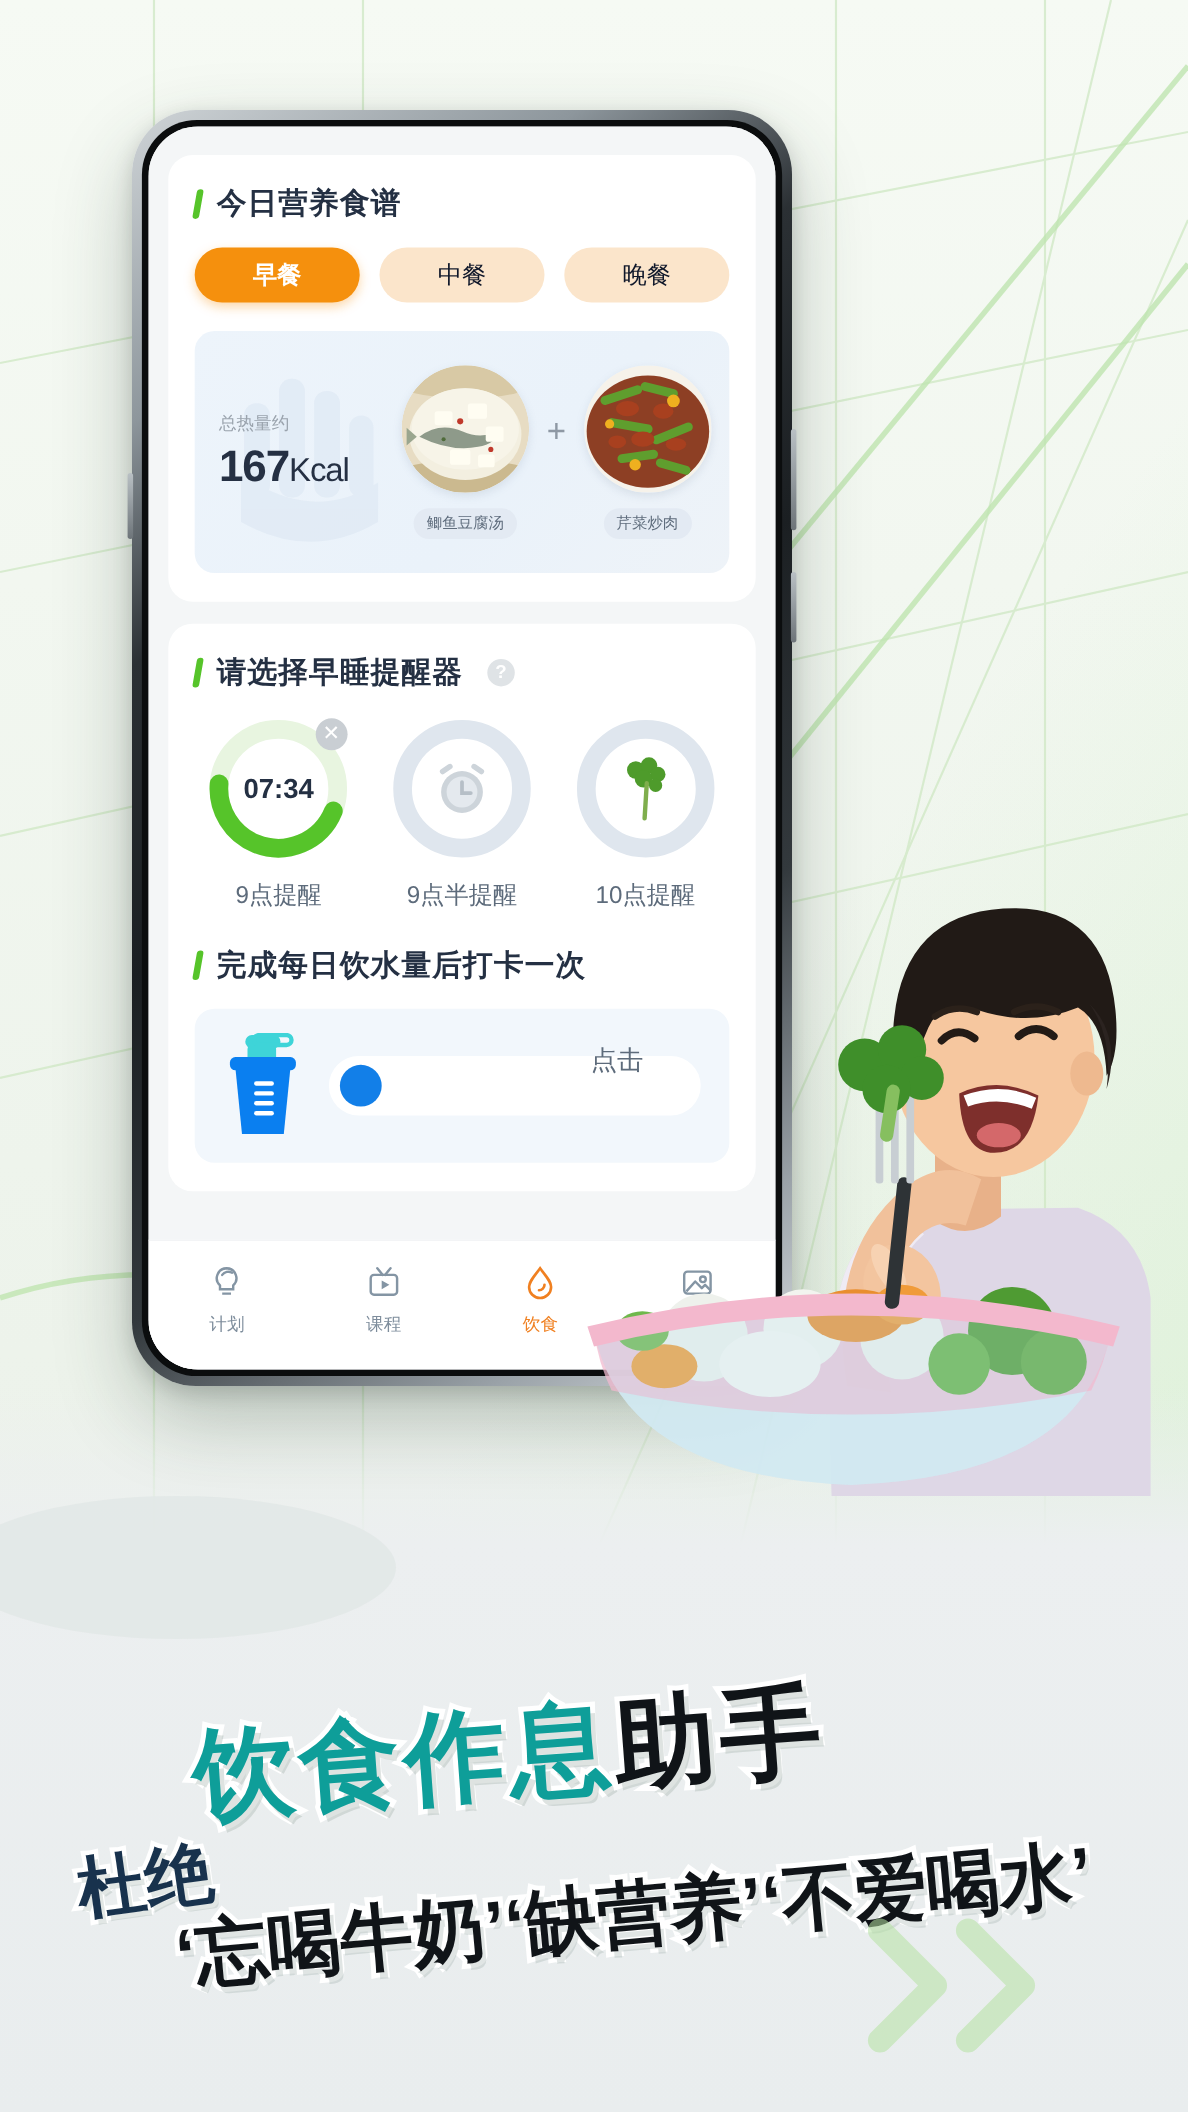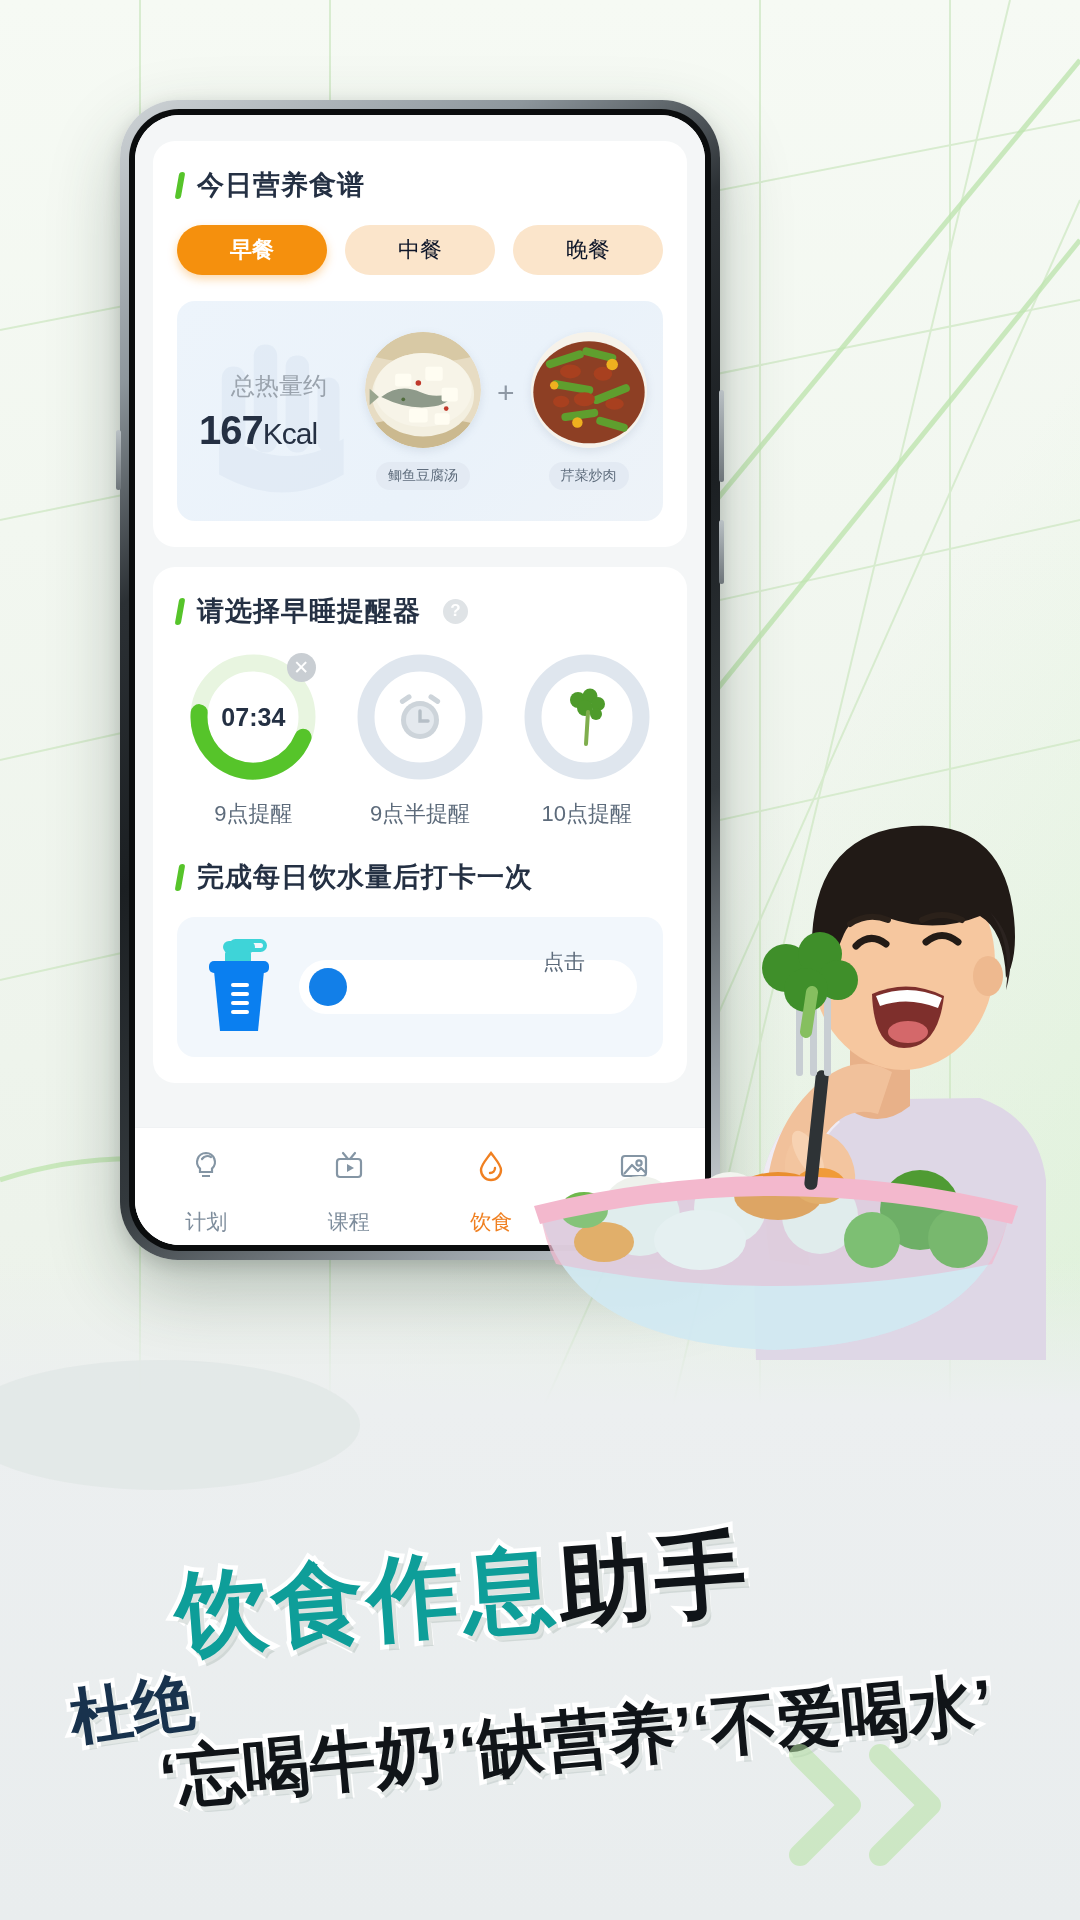--- a/index.html
+++ b/index.html
@@ -114,21 +114,21 @@
     background: linear-gradient(135deg,#edf4fb 0%, #eaf2fa 60%, #eef3f8 100%);
     border-radius:18px; height:220px;
     display:flex; align-items:center; padding:0 10px 0 22px;
     overflow:hidden;
   }
   .cal-watermark {
     position:absolute; left:18px; top:24px; width:170px; height:180px;
     opacity:.55;
   }
   .cal-left { position:relative; z-index:2; width:160px; }
-  .cal-label { font-size:24px; color:#9aa3ad; margin-bottom:6px;text-align:center; }
+  .cal-label { font-size:16px; color:#9aa3ad; margin-bottom:6px; }
   .cal-value { font-size:40px; font-weight:bold; color:#253043; letter-spacing:-1px;}
   .cal-value .unit { font-size:30px; font-weight:400; }
 
   .dishes { display:flex; align-items:center; gap:10px; position:relative; z-index:2; }
   .dish { width:128px; text-align:center; }
   .dish-img {
     width:116px; height:116px; border-radius:50%;
     margin:0 auto 14px auto; position:relative; overflow:hidden;
     box-shadow:0 3px 8px rgba(120,140,160,.18);
   }
@@ -173,33 +173,33 @@
     flex:1; height:54px; background:#fff; border-radius:27px;
     display:flex; align-items:center; padding-left:10px;
     position:relative;
   }
   .water-knob {
     width:38px;height:38px;border-radius:50%;
     background:#127fe8;
   }
   .water-hint {
     position:absolute; right:52px; top:-12px;
-    font-size:21px; color:#5d6b7b;
+    font-size:24px; color:#5d6b7b;
   }
 
   
   .nav {
     position:absolute; left:0; right:0; bottom:0; height:118px;
     background:#fff; display:flex; align-items:flex-start;
     padding-top:16px;
     border-top:1px solid #f0f2f4;
   }
   .nav-item { flex:1; text-align:center; }
   .nav-ic { height:44px; display:flex;align-items:center;justify-content:center; }
-  .nav-lb { font-size:21px; color:#7e8d9c; margin-top:20px; }
+  .nav-lb { font-size:16px; color:#7e8d9c; margin-top:6px; }
   .nav-item.active .nav-lb { color:#f08021; }
 
   
   .photo {
     position:absolute; right:0; top:740px; width:560px; height:620px;
     pointer-events:none;
   }
 
   
   .promo { position:absolute; left:0; right:0; bottom:0; height:420px; }

